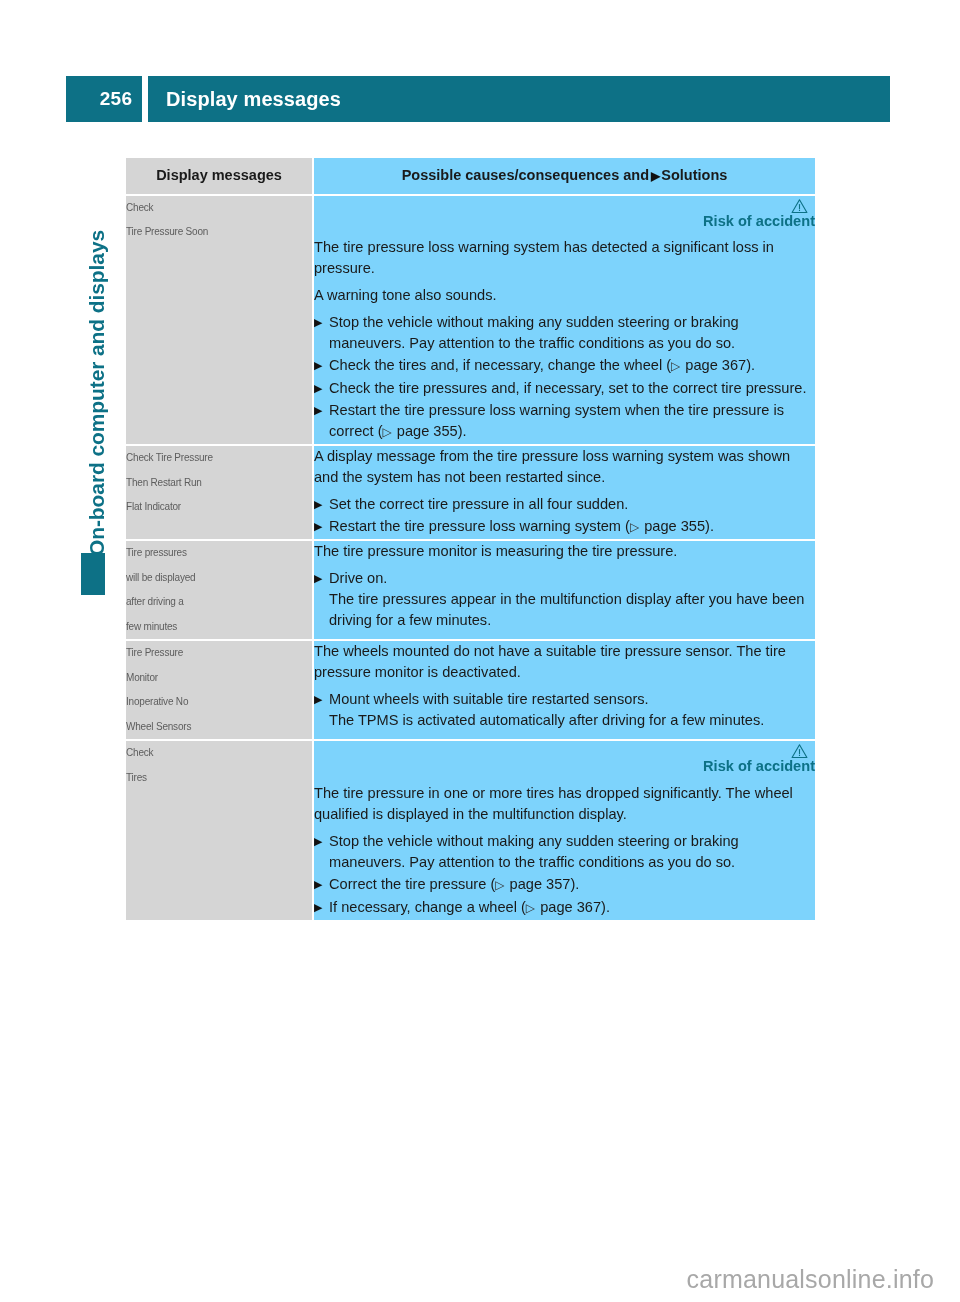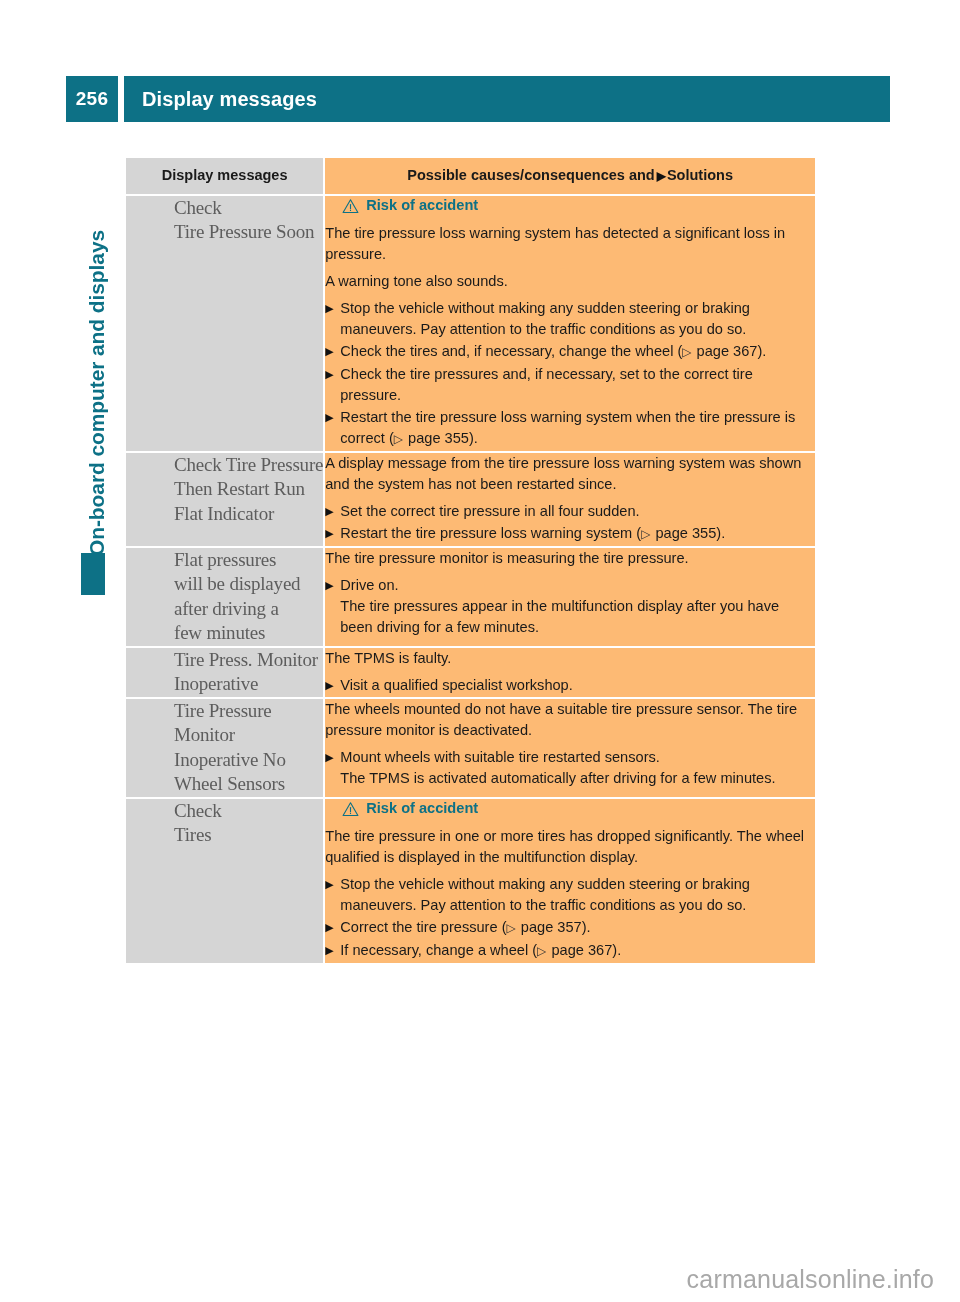--- a/index.html
+++ b/index.html
@@ -28,20 +28,21 @@
   .page-number-block {
     width: 52px;
     background: #0d7186;
     color: #ffffff;
     display: flex;
     align-items: center;
     justify-content: center;
     font-size: 19px;
     font-weight: bold;
     letter-spacing: 0.2px;
+    padding-left: 24px;
   }
   .header-gap {
     width: 6px;
     background: #ffffff;
   }
   .page-title-block {
     flex: 1;
     background: #0d7186;
     color: #ffffff;
     display: flex;
@@ -96,21 +97,21 @@
     padding: 0;
   }
 
   .col-left {
     width: 186px;
     background: #d5d5d5;
     padding: 9px 10px 13px 10px;
     border-bottom: 2px solid #ffffff;
   }
   .col-right {
-    background: #fdba74;
+    background: #7dd3fc;
     padding: 9px 12px 13px 12px;
     border-bottom: 2px solid #ffffff;
     border-left: 2px solid #ffffff;
   }
 
   .hdr .col-left, .hdr .col-right {
     padding-top: 8px;
     padding-bottom: 9px;
     border-bottom: 2px solid #ffffff;
   }
@@ -121,47 +122,47 @@
     line-height: 1.3;
   }
   .hdr-arrow {
     font-size: 12px;
     color: #111111;
     padding: 0 1px 0 2px;
   }
 
   
   .msg-code {
-    font-family: Liberation Serif, serif;
-    font-size: 19px;
+    font-family: Liberation Sans, sans-serif;
+    font-size: 10px;
     line-height: 24.5px;
     color: #5d5d5d;
     white-space: pre;
     letter-spacing: -0.2px;
-    margin-left: 48px;
   }
 
   
   .body-text {
     font-size: 14.6px;
     line-height: 21px;
     color: #1a1a1a;
   }
   .para {
     margin: 0 0 6px 0;
   }
   .para:last-child {
     margin-bottom: 0;
   }
 
   
   .warn {
     display: flex;
-    align-items: flex-start;
-    margin: 2px 0 9px 17px;
+    align-items: flex-end;
+    margin: 2px 0 9px 0;
+    flex-direction: column;
   }
   .warn-icon {
     width: 17px;
     height: 16px;
     margin-right: 7px;
     flex: 0 0 auto;
   }
   .warn-title {
     color: #0d7186;
     font-size: 14.6px;
@@ -269,41 +270,29 @@
         <td class="col-right">
           <p class="para body-text">A display message from the tire pressure loss warning system was shown and the system has not been restarted since.</p>
           <ul class="steps body-text">
             <li class="step"><span class="step-marker">▶</span><span>Set the correct tire pressure in all four sudden.</span></li>
             <li class="step"><span class="step-marker">▶</span><span>Restart the tire pressure loss warning system (<span class="pageref-icon">▷</span> page 355).</span></li>
           </ul>
         </td>
       </tr>
       <tr>
         <td class="col-left">
-          <div class="msg-code">Flat pressures
+          <div class="msg-code">Tire pressures
 will be displayed
 after driving a
 few minutes</div>
         </td>
         <td class="col-right">
           <p class="para body-text">The tire pressure monitor is measuring the tire pressure.</p>
           <ul class="steps body-text">
             <li class="step"><span class="step-marker">▶</span><span>Drive on.</span><span class="step-sub">The tire pressures appear in the multifunction display after you have been driving for a few minutes.</span></li>
-          </ul>
-        </td>
-      </tr>
-      <tr>
-        <td class="col-left">
-          <div class="msg-code">Tire Press. Monitor
-Inoperative</div>
-        </td>
-        <td class="col-right">
-          <p class="para body-text">The TPMS is faulty.</p>
-          <ul class="steps body-text">
-            <li class="step"><span class="step-marker">▶</span><span>Visit a qualified specialist workshop.</span></li>
           </ul>
         </td>
       </tr>
       <tr>
         <td class="col-left">
           <div class="msg-code">Tire Pressure
 Monitor
 Inoperative No
 Wheel Sensors</div>
         </td>

